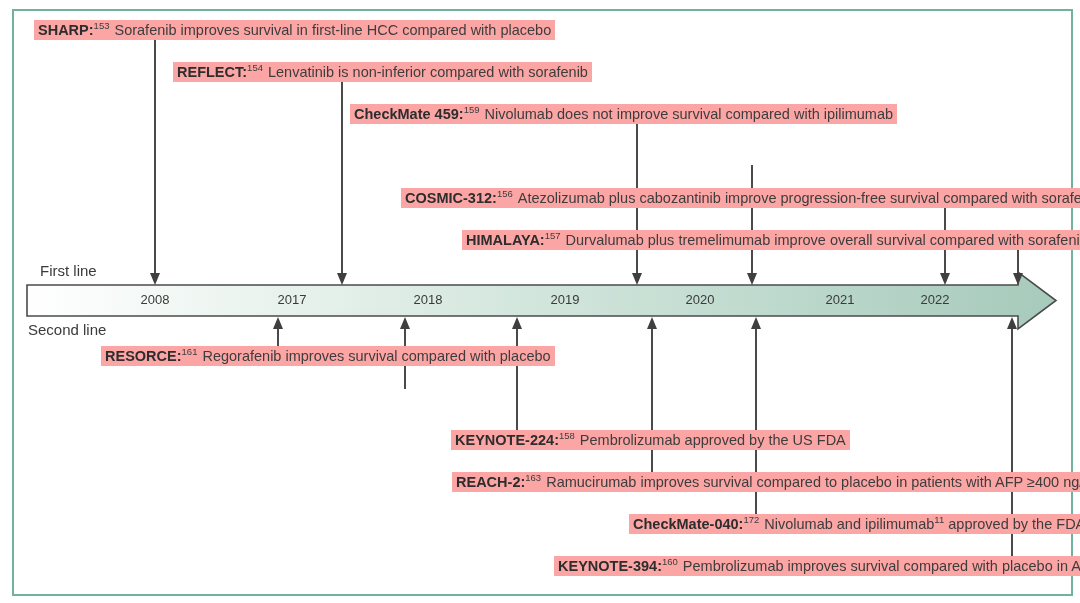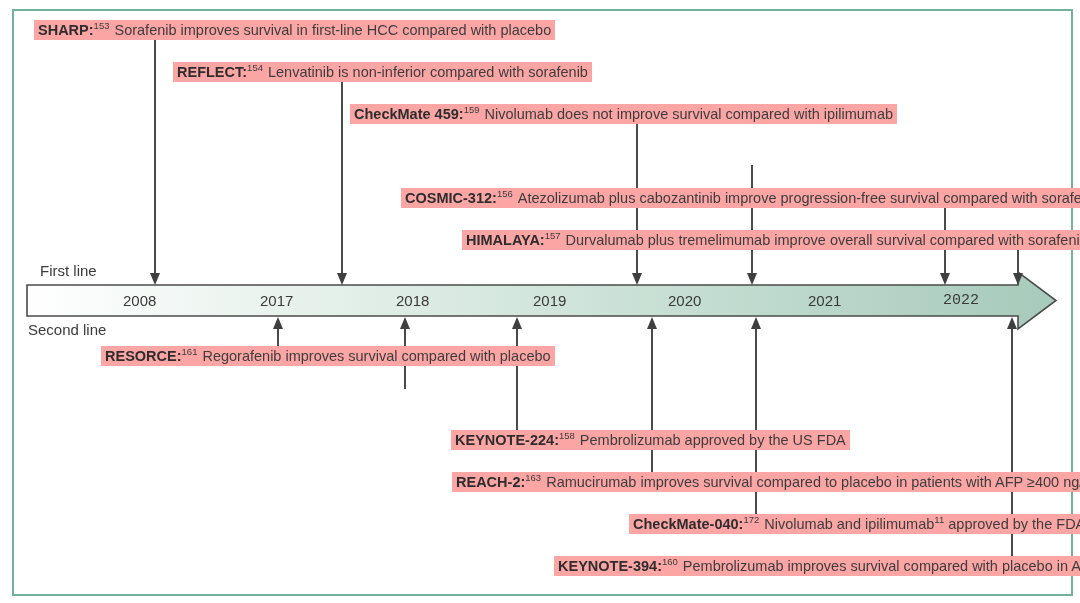--- a/index.html
+++ b/index.html
@@ -13,22 +13,22 @@
   }
   
   .leader { position:absolute; width:2px; background:#4a4a4a; z-index:2; }
   .ah { position:absolute; width:0; height:0; z-index:3;
         border-left:5px solid transparent; border-right:5px solid transparent; }
   .ah.down { border-top:12px solid #3f3f3f; }
   .ah.up   { border-bottom:12px solid #3f3f3f; }
   
   .bar-svg { position:absolute; left:20px; top:265px; z-index:1; }
   .year {
-    position:absolute; top:292px; width:64px; text-align:left; z-index:4;
-    font-size:15px; color:#3a3a3a;
+    position:absolute; top:292px; width:64px; text-align:center; z-index:4;
+    font-size:13px; color:#3a3a3a;
   }
   .axis-label { position:absolute; font-size:15px; color:#3a3a3a; z-index:4; }
   
   .trial {
     position:absolute; z-index:5; background:#fca5a5; padding:1px 4px;
     font-size:14.5px; white-space:nowrap; line-height:18px;
   }
   .trial .name { font-weight:bold; color:#2d2d2d; }
   .trial .colon { font-weight:bold; color:#2d2d2d; }
   .trial sup { font-size:9.5px; line-height:0; }
@@ -76,21 +76,21 @@
     </defs>
     <polygon points="7,20 998,20 998,7 1036,35.5 998,64 998,51 7,51" fill="url(#barGrad)" stroke="#4b4b4b" stroke-width="1.6"></polygon>
   </svg>
 
   <span class="year" style="left:123px;">2008</span>
   <span class="year" style="left:260px;">2017</span>
   <span class="year" style="left:396px;">2018</span>
   <span class="year" style="left:533px;">2019</span>
   <span class="year" style="left:668px;">2020</span>
   <span class="year" style="left:808px;">2021</span>
-  <span class="year" style="left:943px;font-family:Liberation Mono, monospace;">2022</span>
+  <span class="year" style="left:903px;">2022</span>
 
   <span class="axis-label" style="left:40px; top:262px;">First line</span>
   <span class="axis-label" style="left:28px; top:321px;">Second line</span>
 
   <div class="trial" style="left:34px; top:20px;">
     <span class="name">SHARP</span><span class="colon">:</span><sup class="ref">153</sup><span>Sorafenib improves survival in first-line HCC compared with placebo</span><sup></sup><span></span>
   </div>
   <div class="trial" style="left:173px; top:62px;">
     <span class="name">REFLECT</span><span class="colon">:</span><sup class="ref">154</sup><span>Lenvatinib is non-inferior compared with sorafenib</span><sup></sup><span></span>
   </div>

